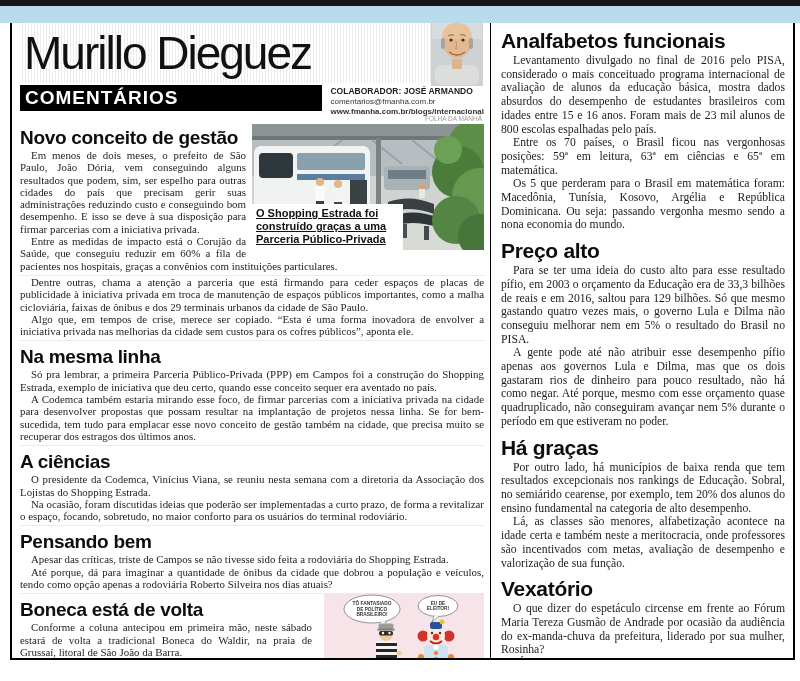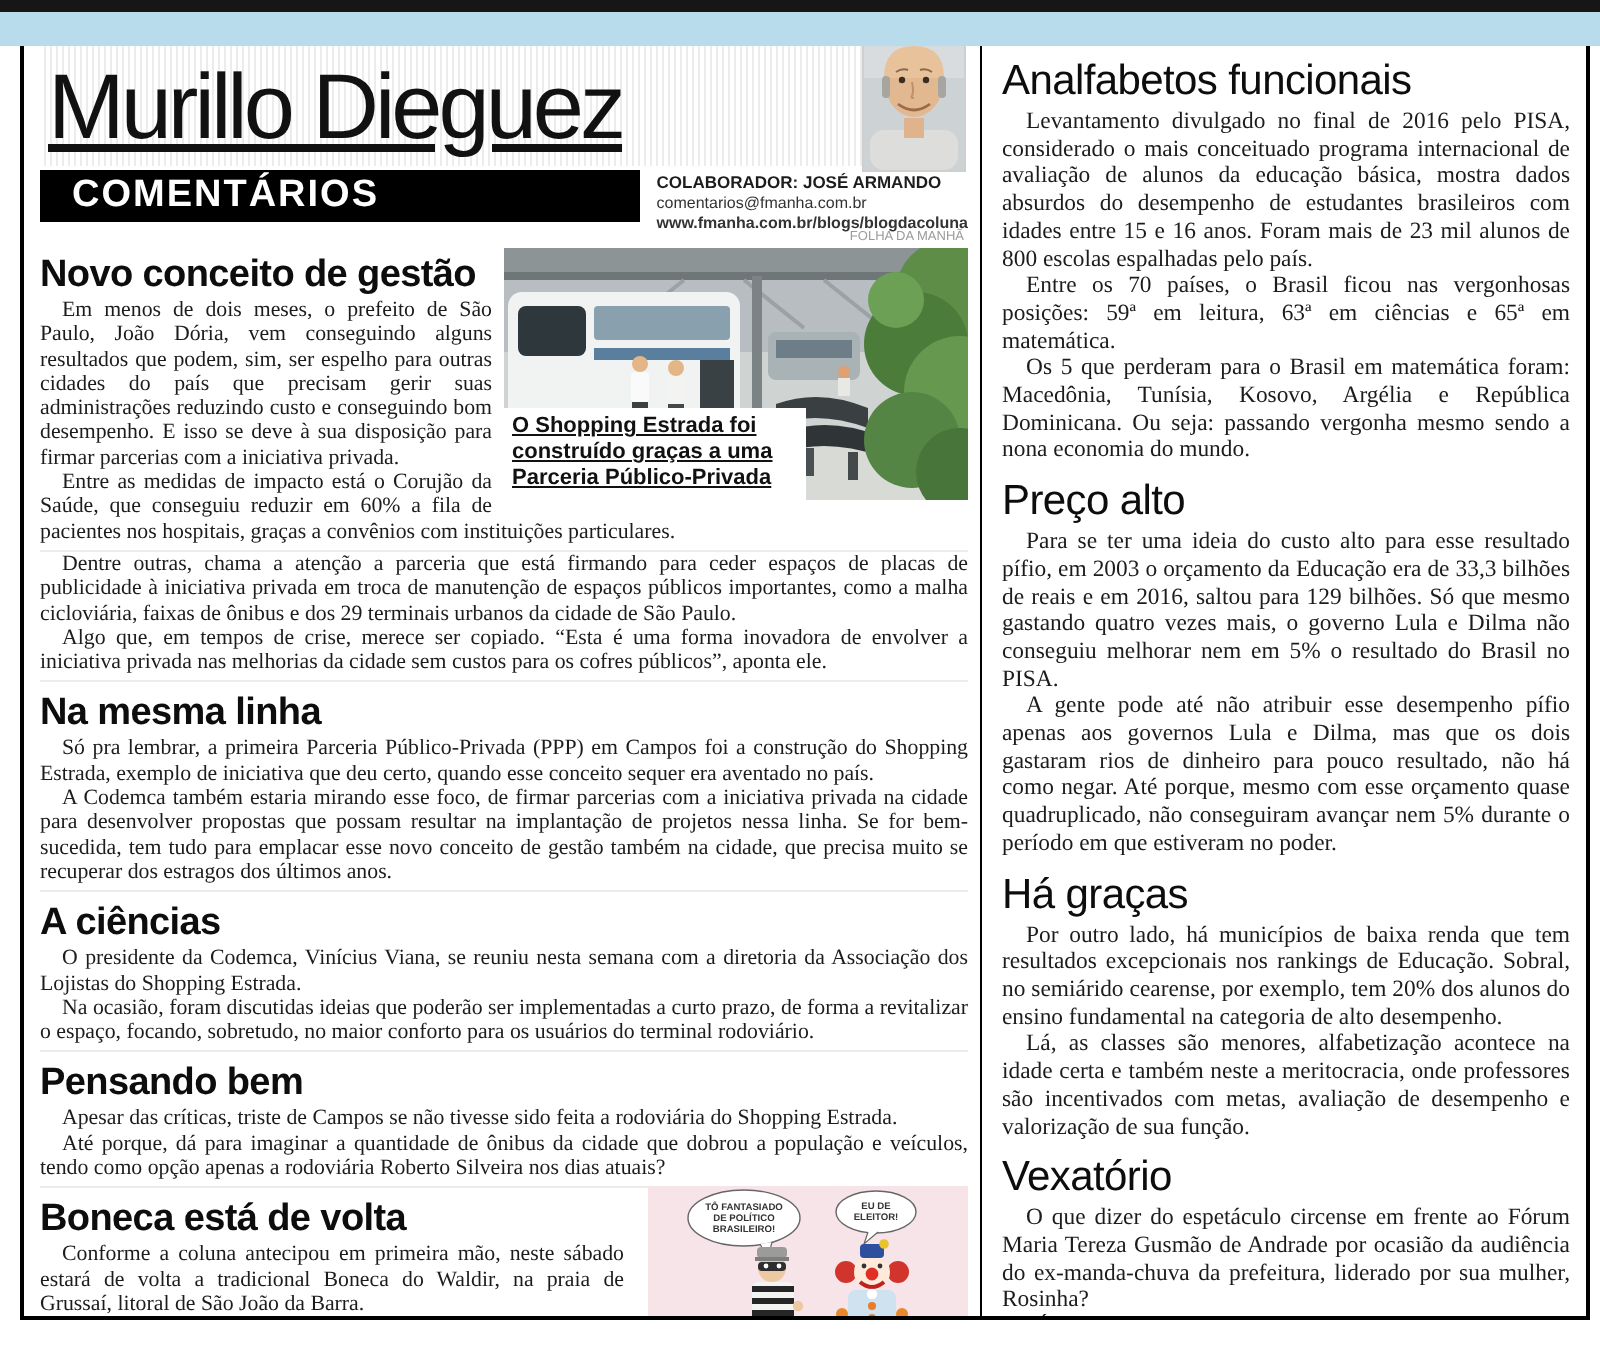--- a/index.html
+++ b/index.html
@@ -9,45 +9,45 @@
   .strip-blue{height:17px;background:#b9dcec;}
   .content{position:absolute;top:23px;left:10px;right:5px;bottom:21px;
            border-left:2px solid #000;border-right:2px solid #000;border-bottom:2px solid #000;
            display:flex;background:#fff;}
   
   .col-left{width:478px;padding:0 6px 0 8px;overflow:hidden;position:relative;box-sizing:border-box;}
   .masthead{position:relative;}
   .title-wrap{height:60px;background:repeating-linear-gradient(90deg,#fff 0,#fff 2px,#ececec 2px,#ececec 3px);
               display:flex;align-items:center;}
   .title-wrap h1{margin:0 0 0 4px;font-family:"Liberation Sans",sans-serif;font-weight:normal;
-                 font-size:46px;letter-spacing:-2px;color:#111;line-height:1;text-decoration:underline;}
+                 font-size:46px;letter-spacing:-2px;color:#111;line-height:1;}
   .headshot{position:absolute;top:-14px;right:2px;width:50px;height:76px;z-index:3;
             box-shadow:0 0 0 1px #cfcfcf;}
   .bar-row{display:flex;align-items:flex-start;margin-top:2px;height:28px;}
   .section-bar{background:#000;color:#fff;font-family:"Liberation Sans",sans-serif;font-weight:bold;
-               font-size:19px;letter-spacing:1px;width:306px;height:26px;line-height:26px;padding-left:16px;}
+               font-size:19px;letter-spacing:1px;width:306px;height:26px;line-height:26px;padding-left:5px;}
   .collab{margin-left:8px;font-family:"Liberation Sans",sans-serif;line-height:1.3;padding-top:1px;}
   .collab-name{font-weight:bold;font-size:8.5px;color:#1d1d1d;}
   .collab-mail{font-size:8px;color:#333;}
   .collab-url{font-size:8px;font-weight:bold;color:#333;}
   .credit{text-align:right;font-family:"Liberation Sans",sans-serif;font-size:6.5px;color:#9b9b9b;margin:2px 2px 0 0;}
   .bus-photo{float:right;width:232px;height:126px;margin:2px 0 6px 6px;position:relative;}
   .bus-photo svg{display:block;}
   .photo-caption{position:absolute;left:0;bottom:0;width:142px;background:#fff;padding:3px 5px 4px 4px;
                  font-family:"Liberation Sans",sans-serif;font-weight:bold;font-size:11px;line-height:1.18;color:#111;text-decoration:underline;}
   .col-left .sec{margin-top:3px;}
   .col-left .sec + .sec{border-top:1px solid #ededed;}
   .col-left h2{font-family:"Liberation Sans",sans-serif;font-weight:bold;font-size:19px;
                letter-spacing:-0.3px;margin:6px 0 2px;color:#0d0d0d;line-height:1;}
   .col-left p{margin:0;font-size:10.9px;line-height:12.3px;text-align:justify;text-indent:11px;}
   .cartoon{float:right;width:160px;height:97px;margin:3px 0 0 12px;background:#f7e4e8;}
   
   .col-right{flex:1;border-left:1px solid #000;padding:0 8px 0 10px;overflow:hidden;
              position:relative;box-sizing:border-box;}
-  .col-right h2{font-family:"Liberation Sans",sans-serif;font-weight:normal;font-size:21px;
+  .col-right h2{font-family:"Liberation Sans",sans-serif;font-weight:bold;font-size:21px;
                 letter-spacing:-0.3px;margin:8px 0 3px;color:#0d0d0d;line-height:1;}
   .col-right .sec:first-child h2{margin-top:7px;}
   .col-right p{margin:0;font-size:11.7px;line-height:13.7px;text-align:justify;text-indent:12px;}
 </style>
 </head>
 <body>
 
 <div class="page">
   <div class="strip-black"></div>
   <div class="strip-blue"></div>
@@ -76,21 +76,21 @@
             <path d="M28,26 q3,-1 6,1" stroke="#8a6a4c" stroke-width="1" fill="none"></path>
             <path d="M24,32 q1,5 0,7 q-1,1 1,1" stroke="#c09068" stroke-width="1" fill="none"></path>
             <path d="M17,43 q8,6 16,0" stroke="#9c6a48" stroke-width="1.4" fill="none"></path>
           </svg>
         </div>
         <div class="bar-row">
           <div class="section-bar">COMENTÁRIOS</div>
           <div class="collab">
             <div class="collab-name">COLABORADOR: JOSÉ ARMANDO</div>
             <div class="collab-mail">comentarios@fmanha.com.br</div>
-            <div class="collab-url">www.fmanha.com.br/blogs/blogdacoluna</div>
+            <div class="collab-url">www.fmanha.com.br/blogs/internacional</div>
           </div>
         </div>
         <div class="credit">FOLHA DA MANHÃ</div>
       </div>
 
       <div class="bus-photo">
         <svg width="232" height="126" viewBox="0 0 232 126">
           <rect width="232" height="126" fill="#cfd3d2"></rect>
           <rect x="0" y="96" width="232" height="30" fill="#d8dad6"></rect>
           <rect x="0" y="0" width="232" height="12" fill="#8d9496"></rect>

